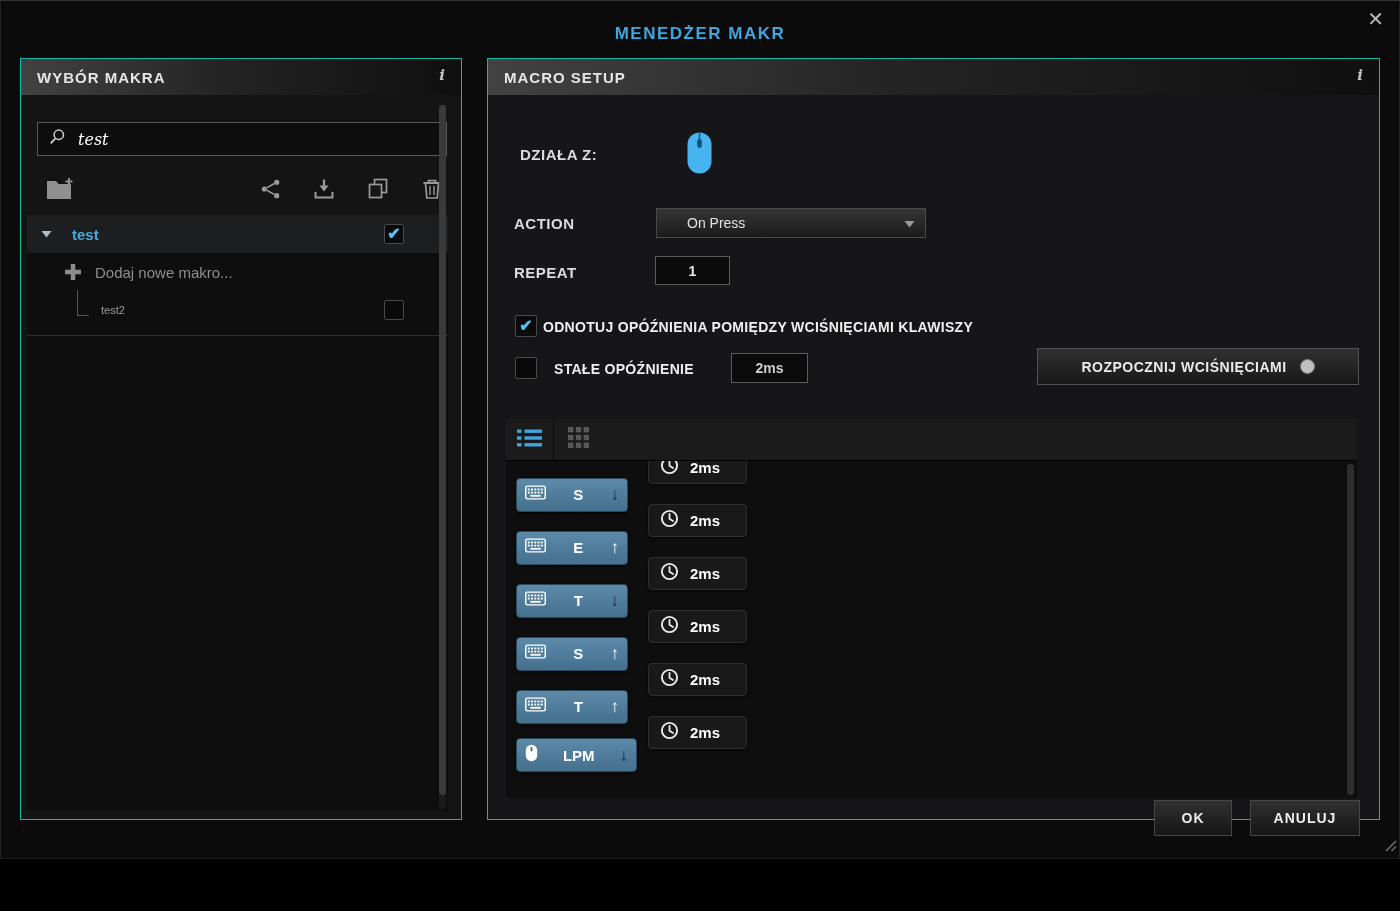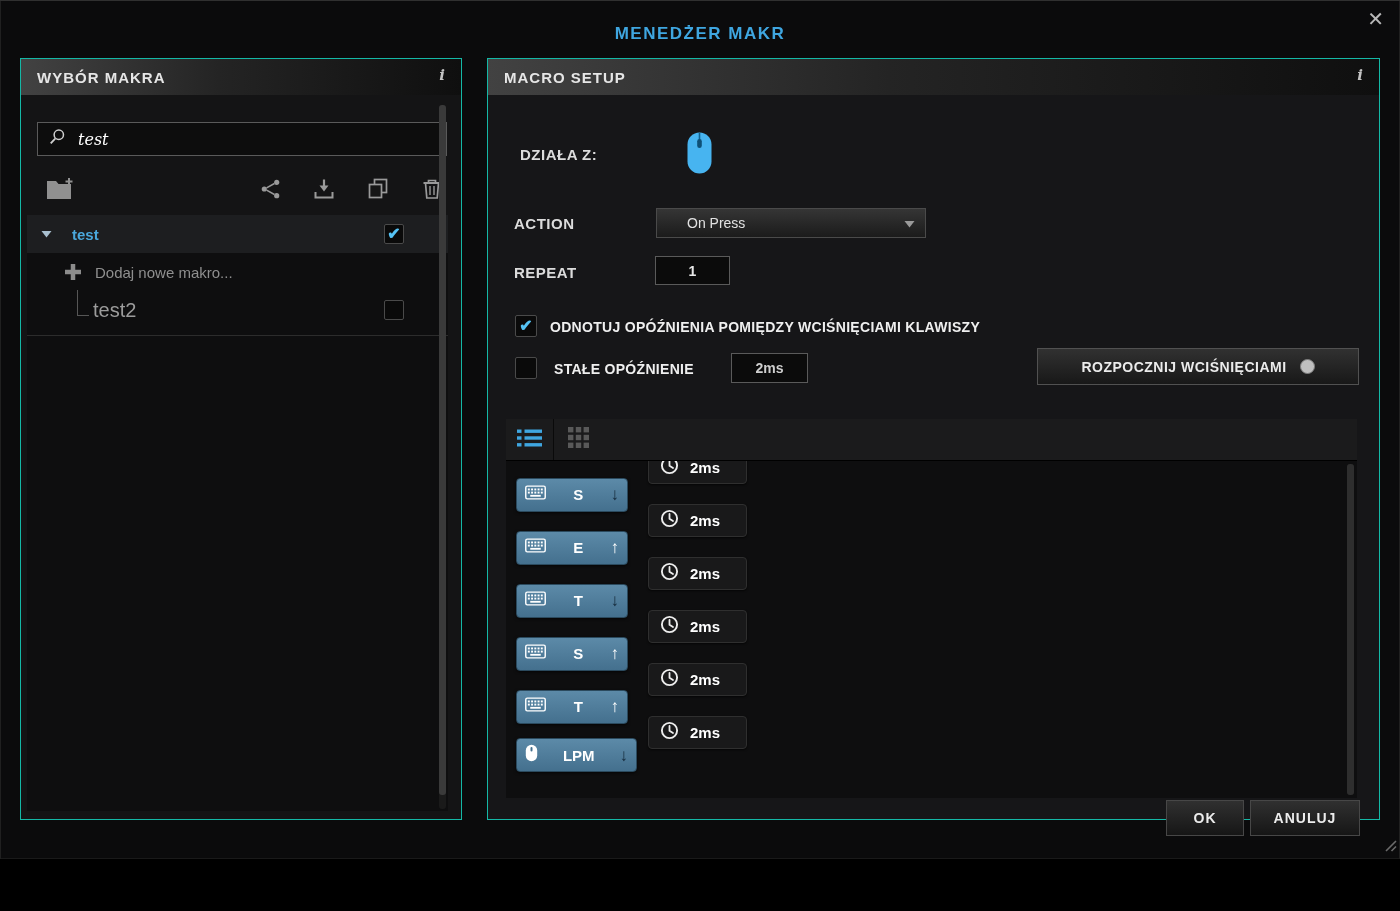--- a/index.html
+++ b/index.html
@@ -40,21 +40,21 @@
   .tree-row .caret-wrap { margin-left:14px; display:flex; }
   .macro-name { color:#4aa8dc; font-weight:bold; font-size:15px; margin-left:20px; }
   .checkbox { width:20px; height:20px; background:#0a0a0a; border:1px solid #4a4a4a; border-radius:2px;
               display:flex; align-items:center; justify-content:center; }
   .tree-row .checkbox { margin-left:auto; margin-right:44px; }
   .tick { color:#55c3f5; font-size:16px; font-weight:bold; line-height:1; }
   .add-row .plus-wrap { margin-left:36px; display:flex; }
   .add-label { color:#8f8f8f; font-size:15px; margin-left:12px; }
   .child-row .corner { display:block; width:12px; height:26px; margin-left:50px; margin-top:-14px;
                        border-left:1px solid #565656; border-bottom:1px solid #565656; }
-  .child-label { color:#9c9c9c; font-size:20px; margin-left:4px; }
+  .child-label { color:#9c9c9c; font-size:11px; margin-left:12px; }
   .tree-sep { height:1px; background:#2c2c2c; margin-top:6px; }
 
   .vscroll { position:absolute; top:46px; bottom:10px; right:15px; width:7px; background:#1a1a1a; border-radius:3px; }
   .vscroll .thumb { position:absolute; left:0; right:0; top:0; height:98%; background:#3a3a3a; border-radius:3px; }
 
   
   .field-label { position:absolute; color:#dcdcdc; font-weight:bold; font-size:15px; letter-spacing:0.5px; }
   .works-label  { left:32px; top:87px; }
   .mouse-icon   { position:absolute; left:198px; top:72px; }
   .action-label { left:26px; top:156px; }
@@ -66,21 +66,21 @@
   .repeat-label { left:26px; top:205px; }
   .num-input { position:absolute; background:#0b0b0b; border:1px solid #5a5a5a; color:#e8e8e8;
                font-weight:bold; font-size:14px; text-align:center; font-family:"Liberation Sans", sans-serif; outline:none; }
   .repeat-input { left:167px; top:197px; width:75px; height:29px; }
   .delay-input  { left:243px; top:294px; width:77px; height:30px; color:#cfcfcf; }
 
   .cb { position:absolute; width:22px; height:22px; }
   .cb1 { left:27px; top:256px; }
   .cb2 { left:27px; top:298px; }
   .cb-label { position:absolute; color:#efefef; font-weight:bold; font-size:14px; letter-spacing:0.3px; }
-  .cb1-label { left:62px; top:260px; }
+  .cb1-label { left:55px; top:260px; }
   .cb2-label { left:66px; top:302px; }
 
   .record-btn { position:absolute; left:549px; top:289px; width:322px; height:37px;
                 background:linear-gradient(#313131,#181818); border:1px solid #515151;
                 display:flex; align-items:center; justify-content:center; gap:13px;
                 color:#ebebeb; font-weight:bold; font-size:14px; letter-spacing:0.5px; }
   .record-dot { width:15px; height:15px; border-radius:50%; background:#bfbfbf; border:1px solid #7d7d7d; }
 
   .tabs { position:absolute; left:18px; right:22px; top:360px; height:42px; background:#1b1b1c;
           border-bottom:1px solid #000; display:flex; }
@@ -98,21 +98,21 @@
   .ev.wide { width:121px; }
   .ev.delay { left:142px; width:99px; height:33px; padding:0 11px; gap:11px;
               background:#19191a; border:1px solid #2f2f2f; box-shadow:0 1px 2px rgba(0,0,0,0.6); }
   .ev-label { color:#ffffff; font-weight:bold; font-size:15px; }
   .ev.key .ev-label { flex:1; text-align:center; }
   .arr { font-weight:bold; font-size:17px; line-height:1; }
   .arr.down { color:#14293a; }
   .arr.up { color:#ffffff; }
 
   
-  .footer-buttons { position:absolute; right:40px; bottom:23px; display:flex; gap:6px; }
+  .footer-buttons { position:absolute; right:40px; bottom:23px; display:flex; gap:18px; }
   .btn { height:36px; display:flex; align-items:center; justify-content:center;
          background:linear-gradient(#303030,#161616); border:1px solid #474747;
          color:#ececec; font-weight:bold; font-size:14px; letter-spacing:1px; }
   .btn.ok { width:78px; }
   .btn.cancel { width:110px; }
   .resize-grip { position:absolute; right:3px; bottom:3px; }
 </style>
 </head>
 <body>
 

